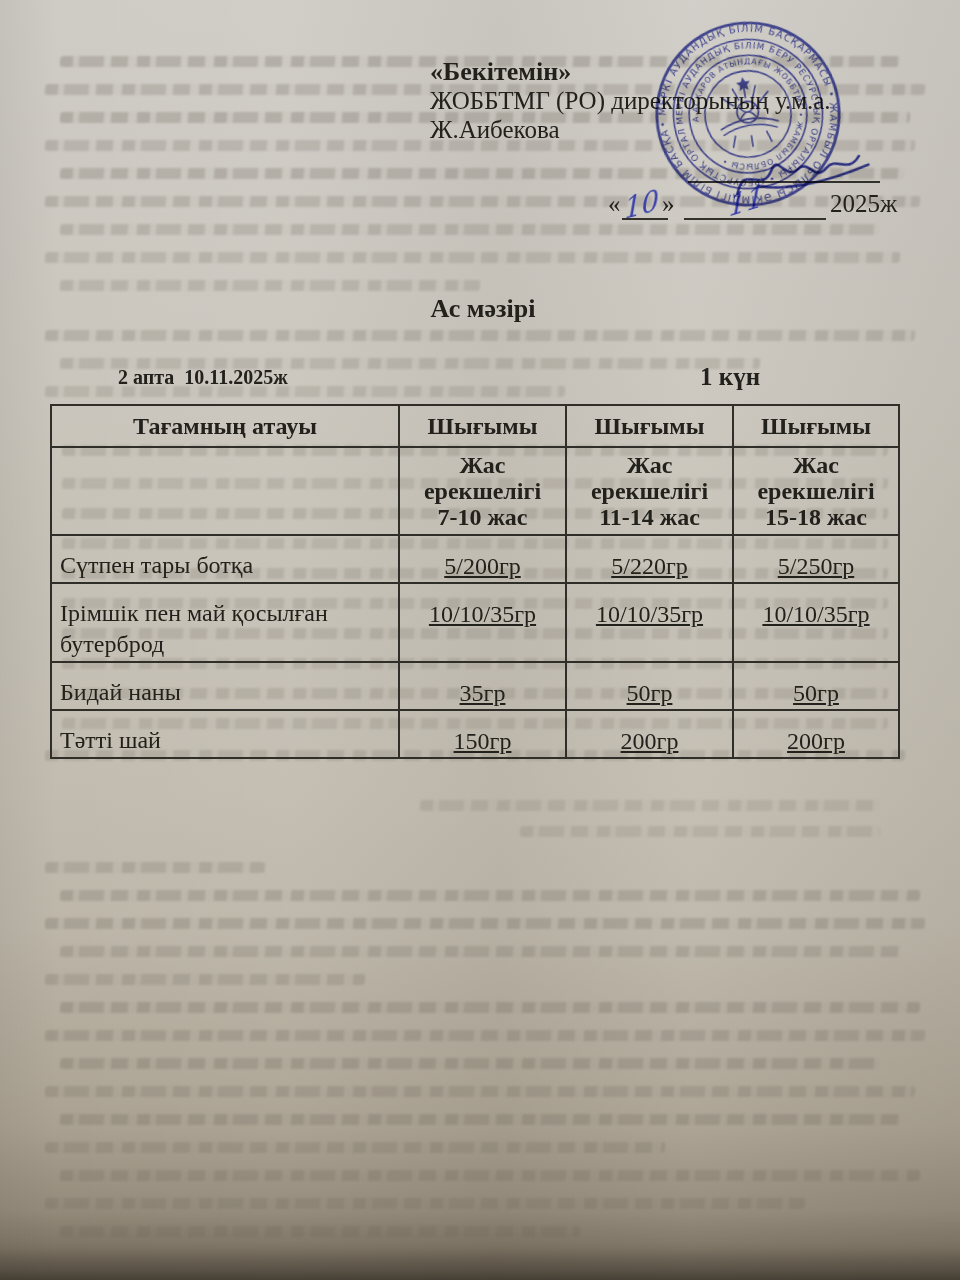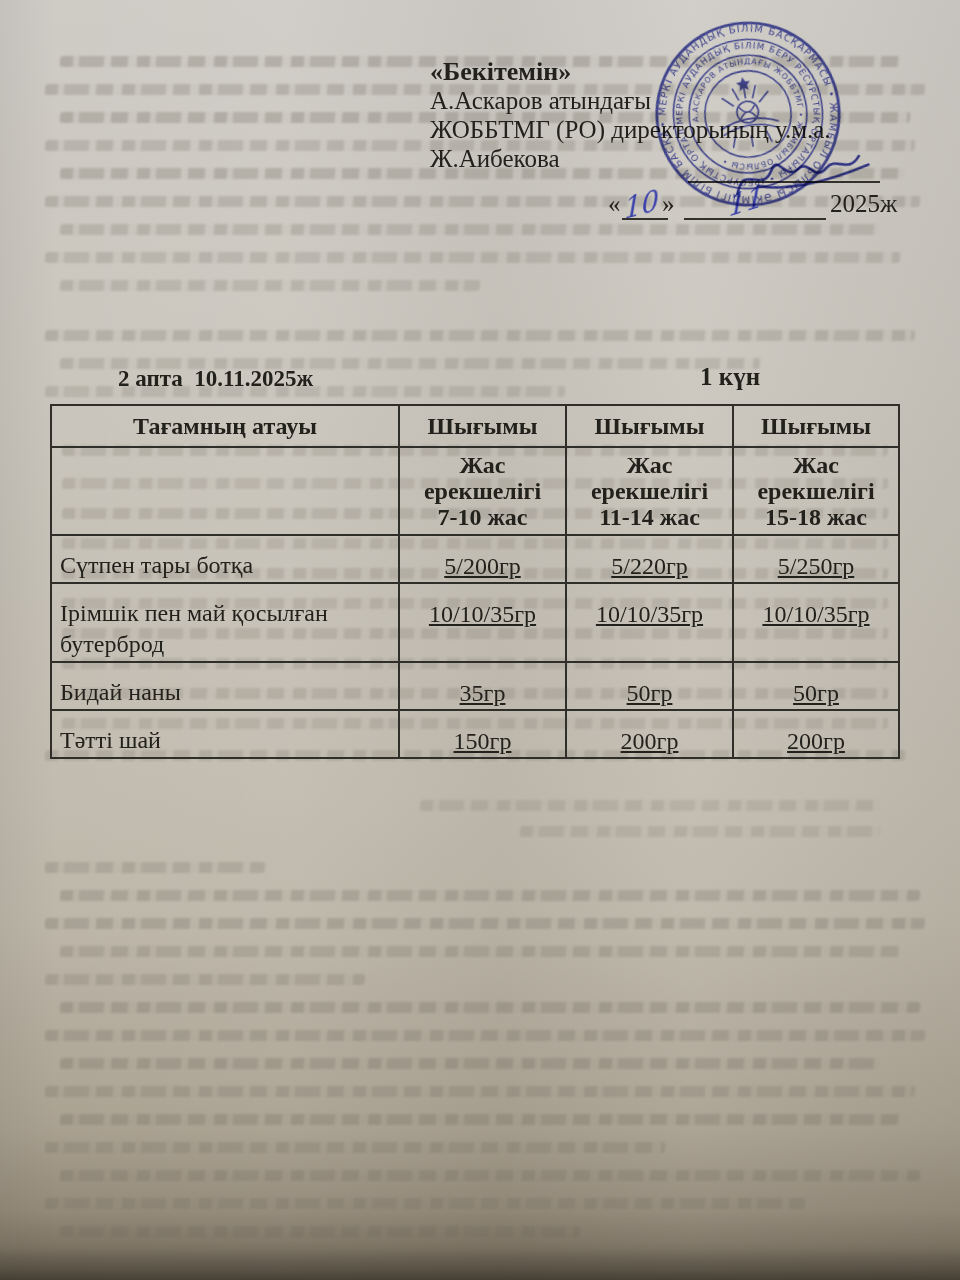--- a/index.html
+++ b/index.html
@@ -32,21 +32,21 @@
   .hand-day{position:absolute;left:24px;top:0;font-size:28px;transform:rotate(-14deg) skewX(-14deg);}
   .hand-month{position:absolute;left:128px;top:-4px;font-size:29px;transform:rotate(-17deg) skewX(-18deg);}
   .u-day{position:absolute;left:22px;top:30px;width:46px;border-top:2px solid #33312c;}
   .u-month{position:absolute;left:84px;top:30px;width:142px;border-top:2px solid #33312c;}
   .year{position:absolute;left:230px;top:2px;}
   
   .stamp{position:absolute;left:650px;top:16px;z-index:5;mix-blend-mode:multiply;opacity:0.92;transform:rotate(-9deg);filter:blur(0.35px);}
   .signature{position:absolute;left:728px;top:138px;z-index:6;mix-blend-mode:multiply;transform:rotate(-10deg);filter:blur(0.3px);}
   
   .title{position:absolute;top:294px;left:0;right:0;text-align:center;font-weight:bold;font-size:26px;z-index:3;padding-left:6px;}
-  .week{position:absolute;top:366px;left:118px;font-weight:bold;font-size:23px;z-index:3;white-space:pre;}
+  .week{position:absolute;top:366px;left:118px;font-weight:bold;font-size:20px;z-index:3;white-space:pre;}
   .day{position:absolute;top:363px;left:700px;font-weight:bold;font-size:25px;z-index:3;}
   
   table.menu{position:absolute;top:404px;left:50px;width:848px;border-collapse:collapse;z-index:3;table-layout:fixed;background:transparent;font-size:24px;}
   table.menu th, table.menu td{border:2px solid #302e29;padding:1px 8px;vertical-align:middle;}
   tr.hrow{height:42px;}
   tr.hrow th{font-weight:bold;text-align:center;font-size:24px;}
   tr.agerow{height:88px;}
   tr.agerow td{font-weight:bold;text-align:center;white-space:pre-line;line-height:26px;font-size:24px;vertical-align:middle;}
   tbody tr{height:34px;}
   tbody tr.tall{height:54px;}
@@ -131,37 +131,37 @@
       <path d="M100,62 l2.2,4.5 5,0.6 -3.6,3.4 0.9,4.9 -4.5,-2.4 -4.5,2.4 0.9,-4.9 -3.6,-3.4 5,-0.6 z" fill="#2c33a6" stroke="none"></path>
     </g>
   </svg>
 
   <svg class="signature" width="150" height="60" viewBox="0 0 150 60">
     <path d="M6,44 C18,14 30,50 44,26 C52,12 56,40 70,30 C82,22 84,46 98,34 C110,24 118,44 132,28 M28,40 C54,50 96,48 140,38" stroke="#2f36a8" stroke-width="2.6" fill="none" stroke-linecap="round" opacity="0.95"></path>
   </svg>
 
   <div class="approval">
     <div class="b">«Бекітемін»</div>
-    <div>А.Аскаров атындағы</div>
     <div>ЖОББТМГ (РО) директорының у.м.а.</div>
     <div>Ж.Аибекова</div>
   </div>
 
   <div class="sig-line"></div>
 
   <div class="date-row">
     <span class="q-open">«</span>
     <span class="hand hand-day">10</span>
     <span class="q-close">»</span>
     <span class="u-day"></span>
     <span class="hand hand-month">11</span>
     <span class="u-month"></span>
     <span class="year">2025ж</span>
   </div>
 
+  <div class="title">Ас мәзірі</div>
   <div class="week">2 апта  10.11.2025ж</div>
   <div class="day">1 күн</div>
 
   <table class="menu">
     <colgroup>
       <col style="width:348px">
         <col style="width:167px">
         <col style="width:167px">
         <col style="width:166px">
     </colgroup>

